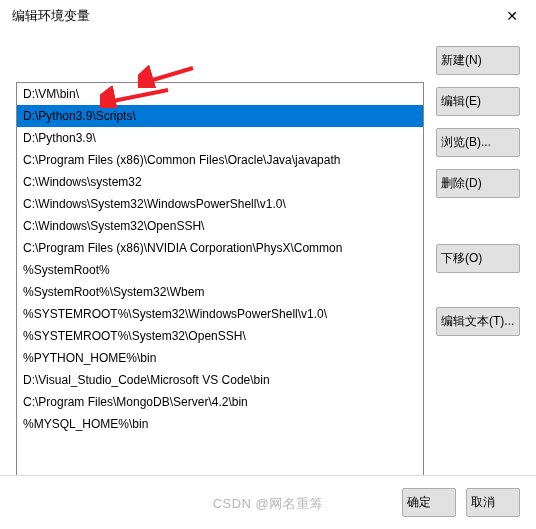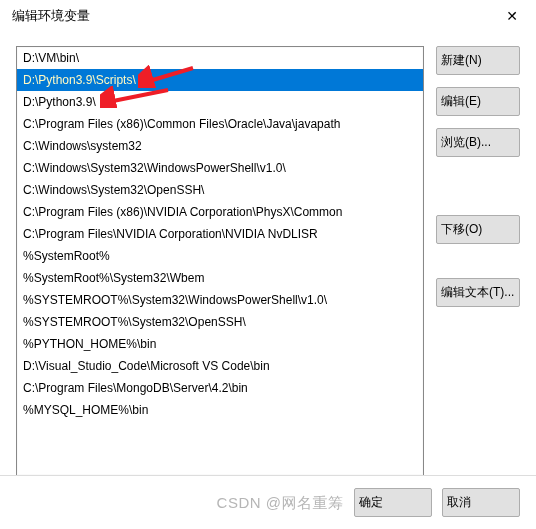--- a/index.html
+++ b/index.html
@@ -33,33 +33,34 @@
     }
     .listbox {
       flex: 1;
       border: 1px solid #888;
       height: 430px;
       overflow-y: auto;
       scrollbar-width: thin;
       background: #fff;
       position: relative;
       box-shadow: inset 0 0 0 1px rgba(0,0,0,0.02);
+      margin-top: 36px;
     }
     .list-item {
       padding: 3px 6px;
       font-size: 12px;
       white-space: nowrap;
       overflow: hidden;
       text-overflow: ellipsis;
       cursor: default;
       line-height: 16px;
     }
     .list-item.selected {
       background: #0078d7;
-      color: #fef9c3;
+      color: #000000;
     }
     .side-buttons {
       display: flex;
       flex-direction: column;
       width: 84px;
     }
     .btn {
       border: 1px solid #adadad;
       background: #e1e1e1;
       padding: 5px 4px;
@@ -75,77 +76,76 @@
       bottom: 0;
       left: 0;
       right: 0;
       border-top: 1px solid #ddd;
       padding: 12px 16px;
       display: flex;
       justify-content: flex-end;
       gap: 10px;
       background: #fff;
     }
-    .footer .btn { width: 78px; }
+    .footer .btn { width: 54px; }
     .gap-sm { height: 12px; }
     .gap-lg { height: 34px; }
     .arrow {
       position: absolute;
       pointer-events: none;
       z-index: 10;
     }
     .arrow svg { display: block; }
     .watermark {
       position: absolute;
       bottom: 16px;
       left: 50%;
       transform: translateX(-50%);
       color: rgba(120,120,120,0.55);
-      font-size: 15px;
+      font-size: 13px;
       pointer-events: none;
       letter-spacing: 0.5px;
-      margin-left: 12px;
     }
   </style>
 </head>
 <body>
 
 <div class="titlebar">
   <span class="title">编辑环境变量</span>
   <span class="close">✕</span>
 </div>
 
 <div class="content">
   <div class="listbox" id="listbox">
       <div class="list-item">D:\VM\bin\</div>
       <div class="list-item selected">D:\Python3.9\Scripts\</div>
       <div class="list-item">D:\Python3.9\</div>
       <div class="list-item">C:\Program Files (x86)\Common Files\Oracle\Java\javapath</div>
       <div class="list-item">C:\Windows\system32</div>
       <div class="list-item">C:\Windows\System32\WindowsPowerShell\v1.0\</div>
       <div class="list-item">C:\Windows\System32\OpenSSH\</div>
       <div class="list-item">C:\Program Files (x86)\NVIDIA Corporation\PhysX\Common</div>
-      <div class="list-item">C:\Program Files\NVIDIA Corporation\NVIDIA NvDLISR</div>
       <div class="list-item">%SystemRoot%</div>
       <div class="list-item">%SystemRoot%\System32\Wbem</div>
       <div class="list-item">%SYSTEMROOT%\System32\WindowsPowerShell\v1.0\</div>
       <div class="list-item">%SYSTEMROOT%\System32\OpenSSH\</div>
       <div class="list-item">%PYTHON_HOME%\bin</div>
       <div class="list-item">D:\Visual_Studio_Code\Microsoft VS Code\bin</div>
       <div class="list-item">C:\Program Files\MongoDB\Server\4.2\bin</div>
       <div class="list-item">%MYSQL_HOME%\bin</div>
     </div>
 
   <div class="side-buttons">
     <button class="btn">新建(N)</button>
     <div class="gap-sm"></div>
     <button class="btn">编辑(E)</button>
     <div class="gap-sm"></div>
     <button class="btn">浏览(B)...</button>
     <div class="gap-sm"></div>
+    <button class="btn">删除(D)</button>
     <div class="gap-lg"></div>
     <div class="gap-sm"></div>
     <button class="btn">下移(O)</button>
     <div class="gap-lg"></div>
     <button class="btn">编辑文本(T)...</button>
   </div>
 </div>
 
 <div class="footer">
   <button class="btn">确定</button>

